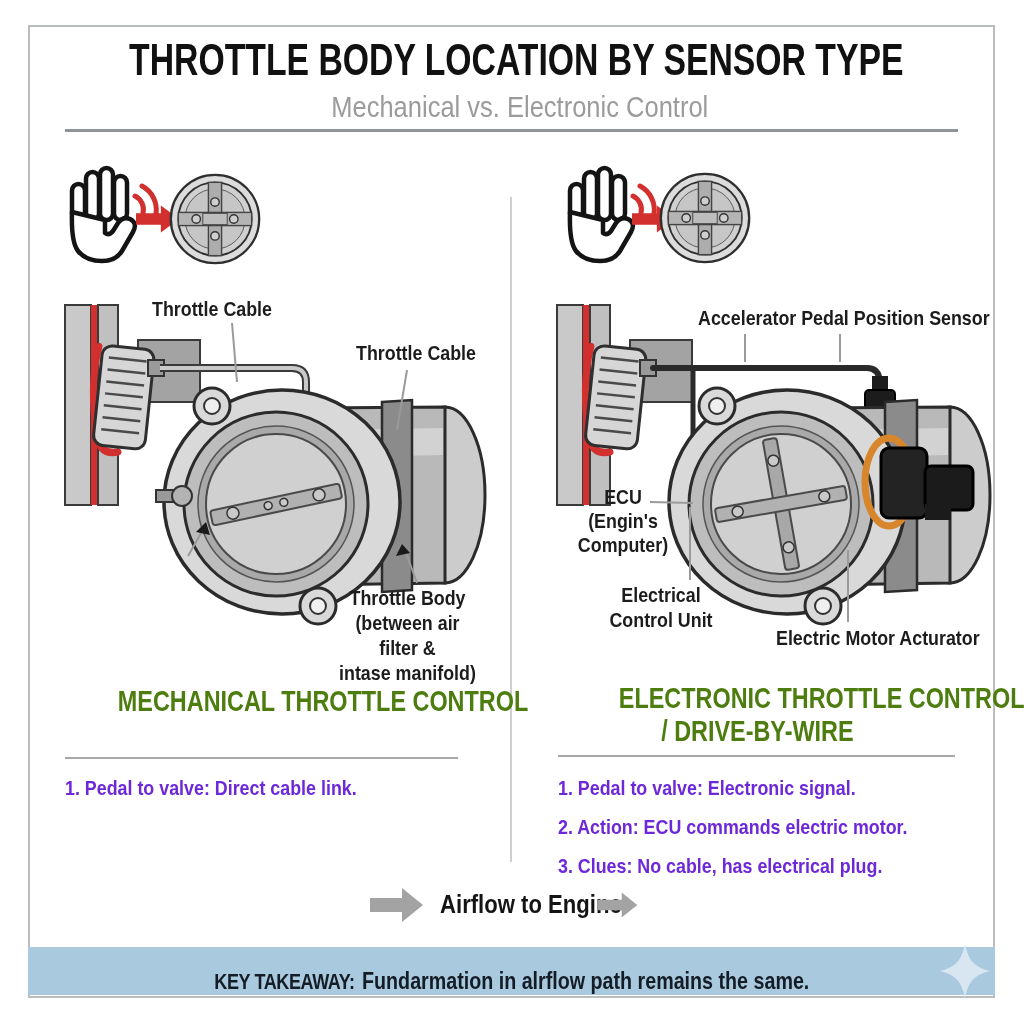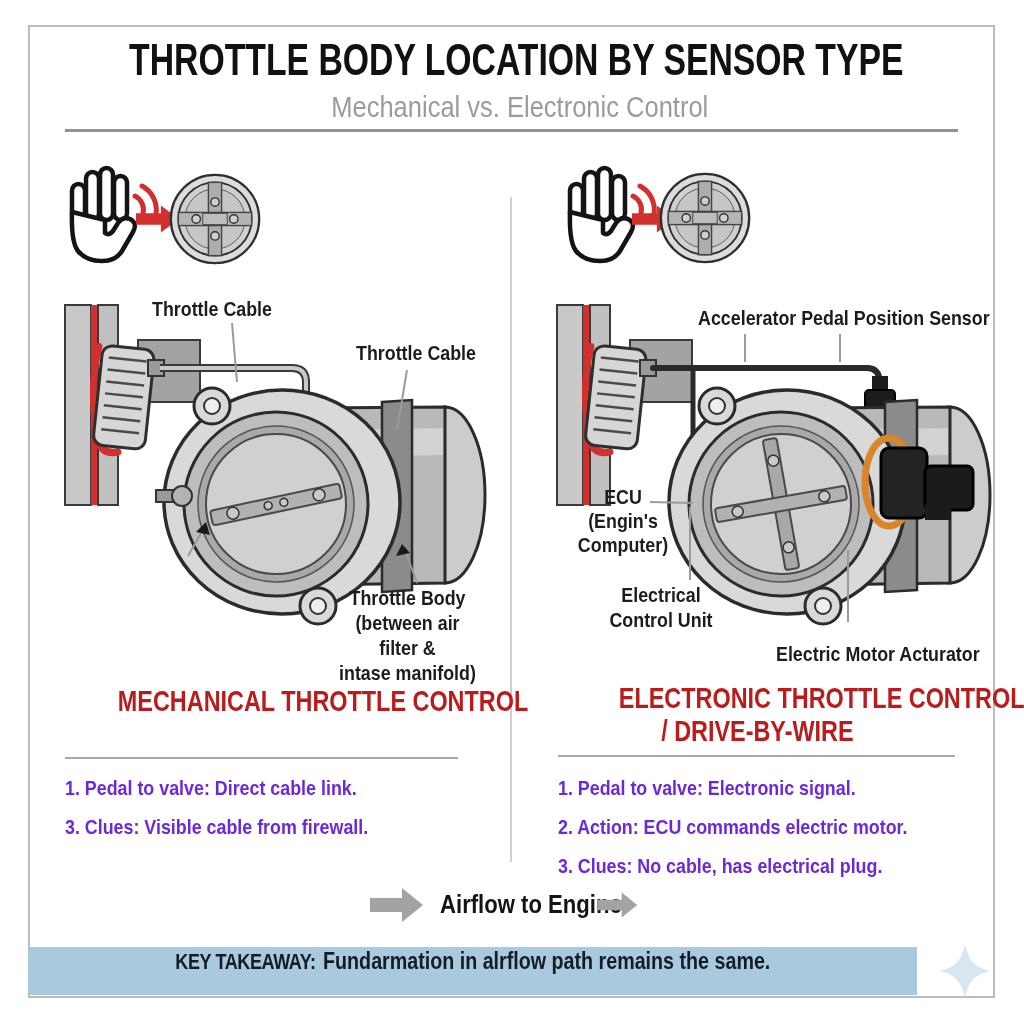--- a/index.html
+++ b/index.html
@@ -11,26 +11,26 @@
   .cond{display:inline-block;transform:scaleX(0.78);transform-origin:center;white-space:nowrap;}
   .cond85{display:inline-block;transform:scaleX(0.85);transform-origin:center;white-space:nowrap;}
   .cond-l{display:inline-block;transform:scaleX(0.85);transform-origin:left center;white-space:nowrap;}
   .title-wrap{left:0;right:0;top:34px;}
   .title{font-size:45px;font-weight:800;letter-spacing:0;color:#111;transform:scaleX(0.75);}
   .subtitle-wrap{left:16px;right:0;top:90px;text-align:center;}
   .subtitle{font-size:30px;font-weight:400;color:#9b9b9b;}
   .hrule{position:absolute;background:#8f9496;height:3px;}
   .vrule{position:absolute;background:#cfcfcf;width:2px;}
   .seclabel{position:absolute;font-size:21px;font-weight:600;color:#1c1c1c;line-height:25px;}
-  .section-head{position:absolute;text-align:center;font-size:30px;font-weight:800;color:#b91c1c;line-height:33px;}
+  .section-head{position:absolute;text-align:center;font-size:30px;font-weight:800;color:#4d7c0f;line-height:33px;}
   .list{position:absolute;font-size:21px;font-weight:700;color:#6d28d9;text-decoration:underline;}
   .list .row{margin-bottom:7px;line-height:32px;}
   .airflow-label{position:absolute;text-align:center;font-size:26px;font-weight:700;color:#141414;}
-  .bar{position:absolute;left:28px;top:947px;width:889px;height:48px;background:#a9c9de;
-    display:flex;align-items:flex-start;justify-content:center;}
+  .bar{position:absolute;left:28px;top:947px;width:967px;height:48px;background:#a9c9de;
+    display:flex;align-items:flex-end;justify-content:center;}
   .bar-inner{display:flex;align-items:baseline;gap:9px;transform:scaleX(0.82);color:#141c26;}
   .bar-prefix{font-size:22px;font-weight:700;letter-spacing:-0.5px;}
   .bar-text{font-size:24px;font-weight:700;}
 </style>
 </head>
 <body>
 
 <div class="canvas">
 
   <div class="frame"></div>
@@ -263,38 +263,37 @@
   </div>
   <div class="seclabel" style="left:568px;top:485px;width:110px;text-align:center;transform:scaleX(0.85);line-height:24px;">
     <span>ECU</span><br>
     <span>(Engin's</span><br>
     <span>Computer)</span>
   </div>
   <div class="seclabel" style="left:596px;top:582px;width:130px;text-align:center;transform:scaleX(0.85);">
     <span>Electrical</span><br>
     <span>Control Unit</span>
   </div>
-  <div class="seclabel" style="left:776px;top:625px;margin-top:16px;">
+  <div class="seclabel" style="left:776px;top:625px;">
     <span class="cond-l">Electric Motor Acturator</span>
   </div>
 
   <div class="section-head" style="left:60px;top:684px;width:405px;">
     <span class="cond">MECHANICAL THROTTLE CONTROL</span>
   </div>
   <div class="section-head" style="left:552px;top:681px;width:410px;">
     <span class="cond">ELECTRONIC THROTTLE CONTROL (ETC)</span><br>
     <span class="cond">/ DRIVE-BY-WIRE</span>
   </div>
 
   <div class="hrule" style="left:65px;top:757px;width:393px;height:2px;background:#a8a8a8;"></div>
   <div class="hrule" style="left:558px;top:755px;width:397px;height:2px;background:#a8a8a8;"></div>
 
   <div class="list" style="left:65px;top:772px;">
     <div class="row"><span class="cond-l">1. Pedal to valve: Direct cable link.</span></div>
-    <div class="row"><span class="cond-l">3. Clues: Visible cable from firewall.</span></div>
   </div>
   <div class="list" style="left:558px;top:772px;">
     <div class="row"><span class="cond-l">1. Pedal to valve: Electronic signal.</span></div>
     <div class="row"><span class="cond-l">2. Action: ECU commands electric motor.</span></div>
     <div class="row"><span class="cond-l">3. Clues: No cable, has electrical plug.</span></div>
   </div>
 
   <svg class="abs" style="left:370px;top:886px;" width="54" height="38" viewBox="0 0 54 38">
     <polygon points="0,12 32,12 32,2 53,19 32,36 32,26 0,26" fill="#a3a3a3"></polygon>
   </svg>

